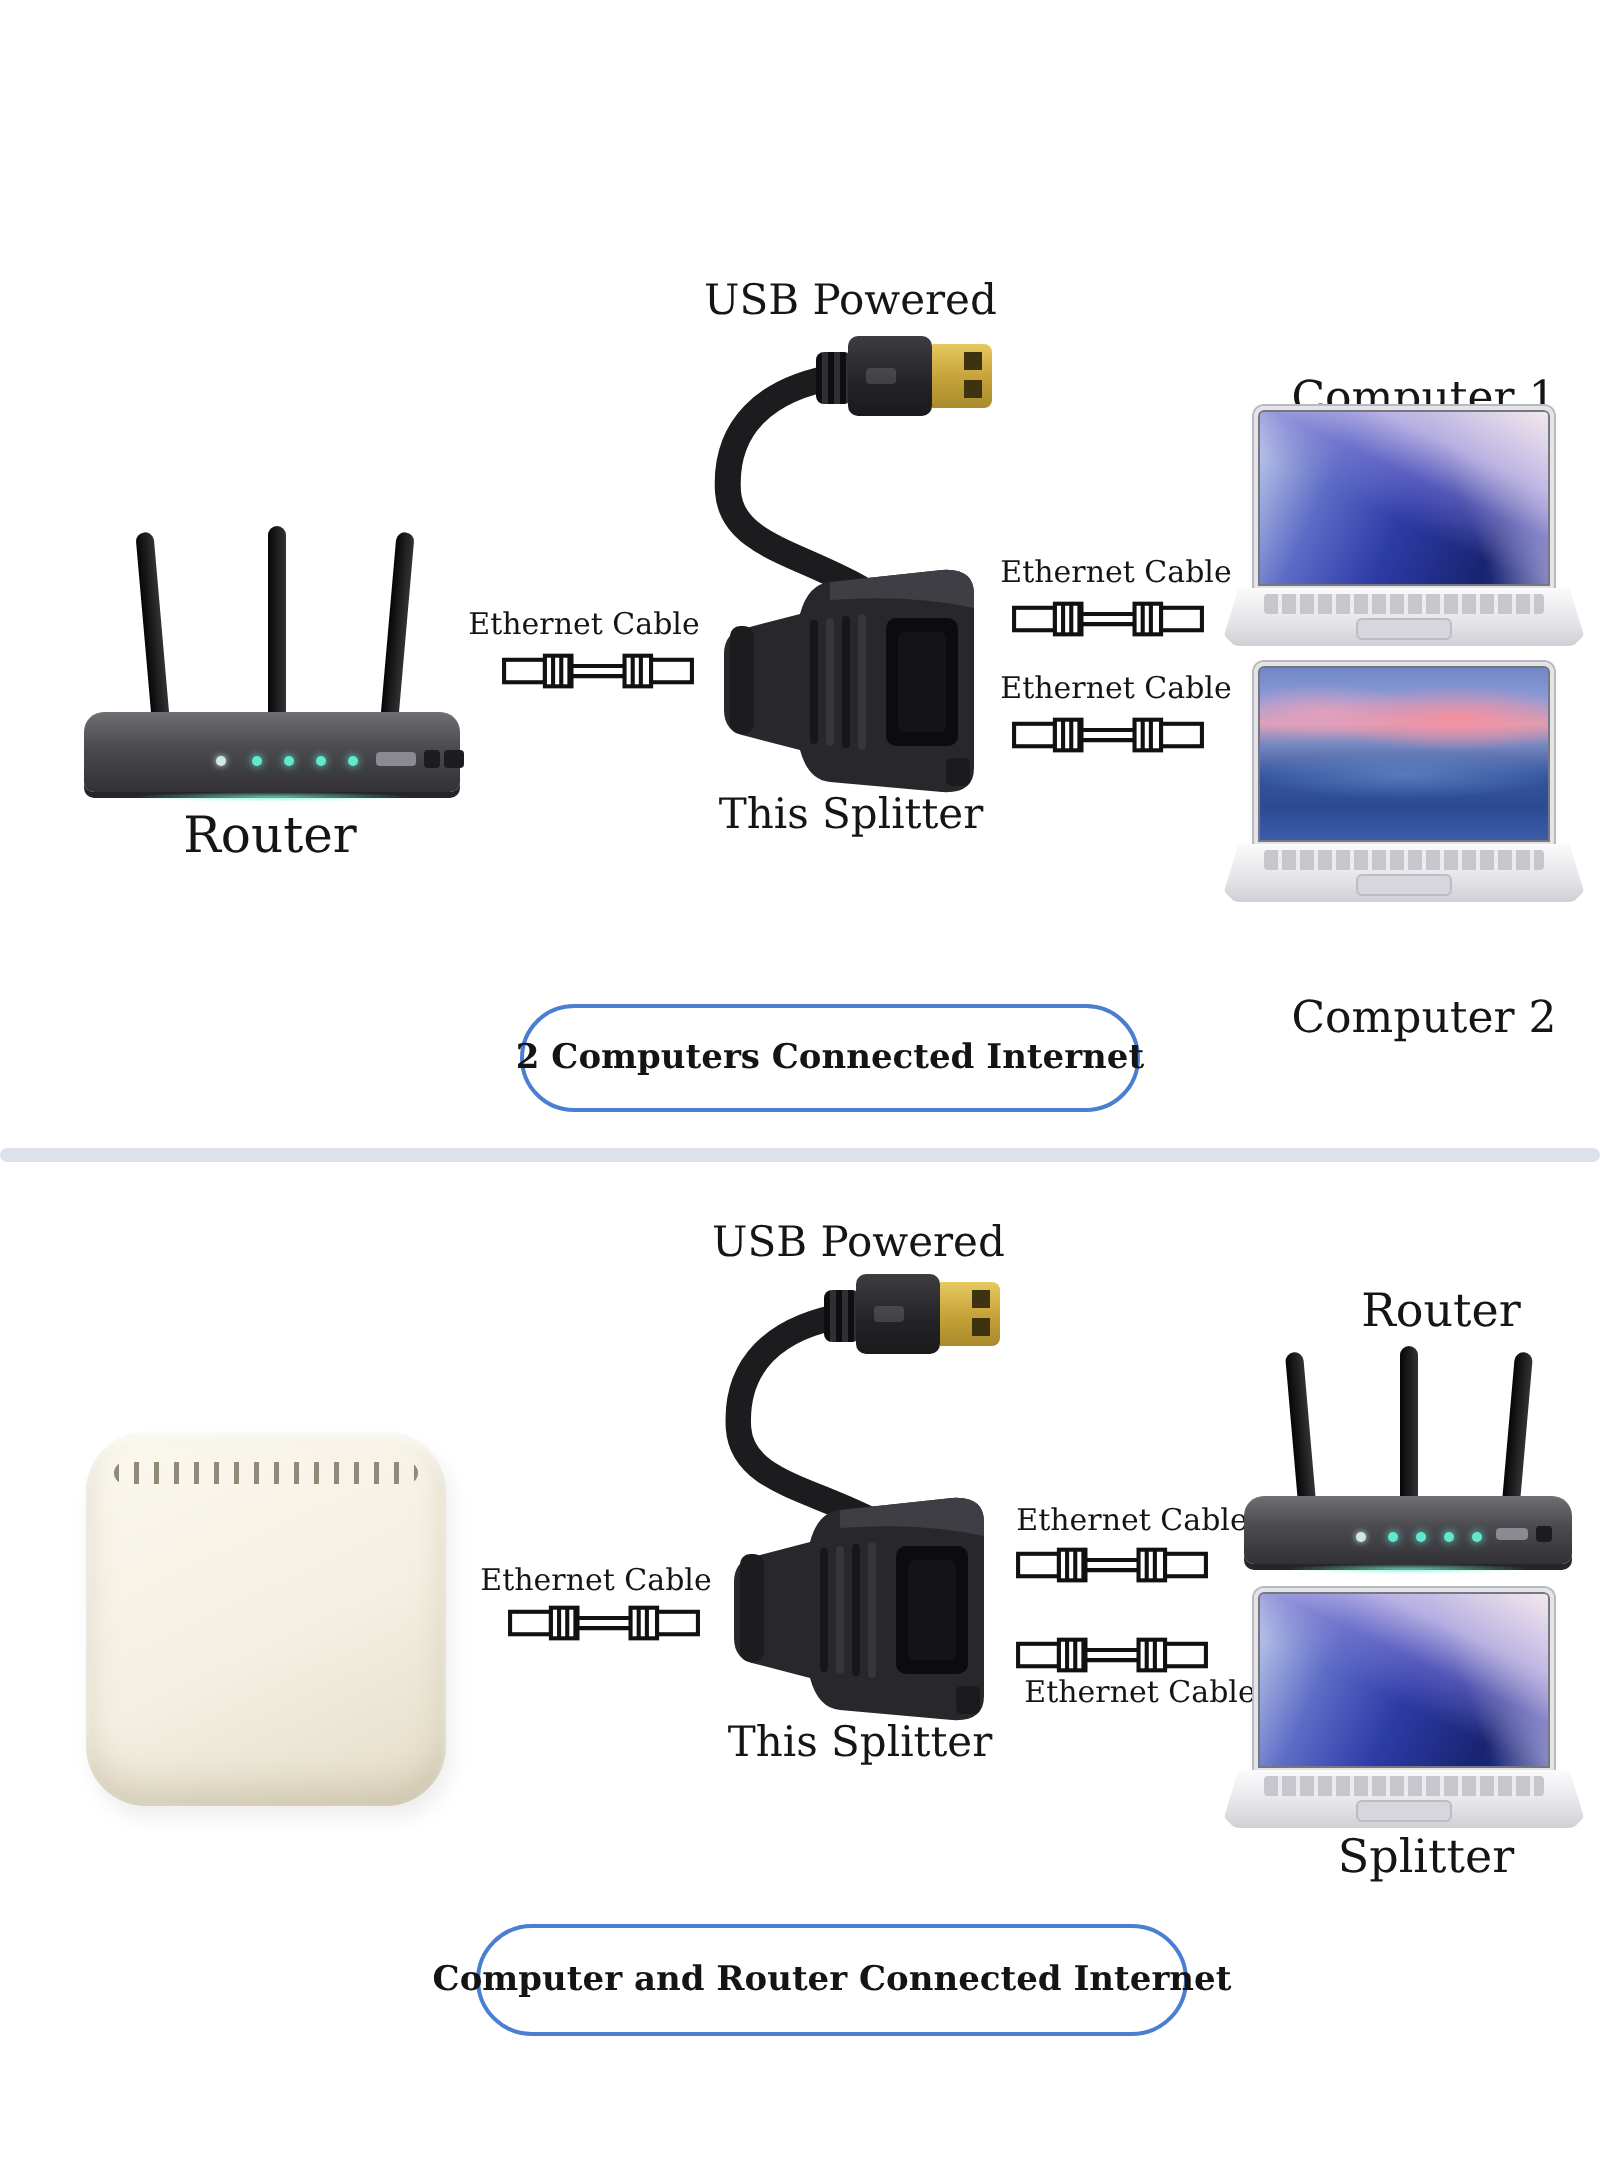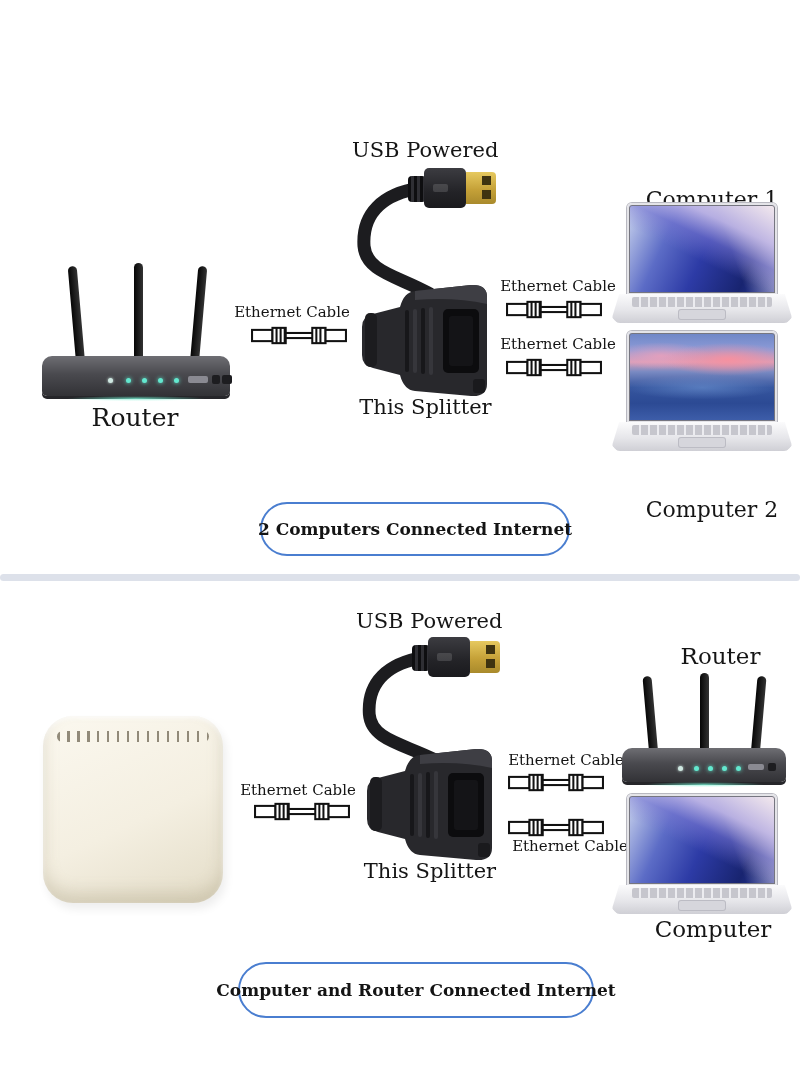--- a/index.html
+++ b/index.html
@@ -281,17 +281,17 @@
     </div>
   </div>
 
   <div class="laptop" style="left:612px;top:794px;">
     <div class="screen wall-zen"></div>
     <div class="base">
       <span class="kb"></span>
       <span class="tp"></span>
     </div>
   </div>
-  <div class="lbl" style="left:638px;top:917px;width:150px;font-size:23px;">Computer</div>
+  <div class="lbl" style="left:638px;top:917px;width:150px;font-size:23px;">Splitter</div>
 
   <div class="badge" style="left:238px;top:962px;width:352px;height:52px;">Computer and Router Connected Internet</div>
 
 </div>
 
 </body></html>

